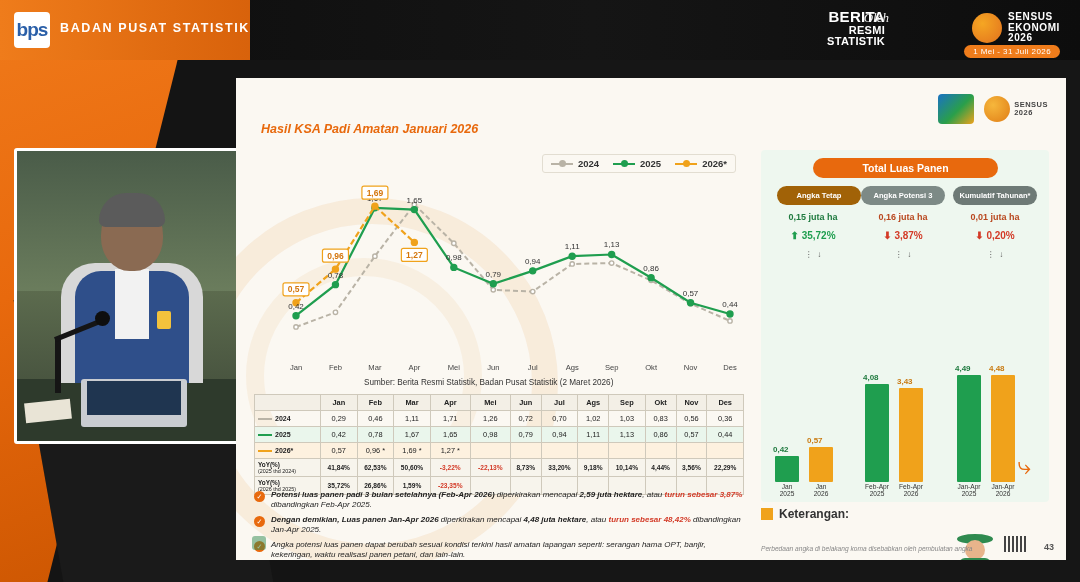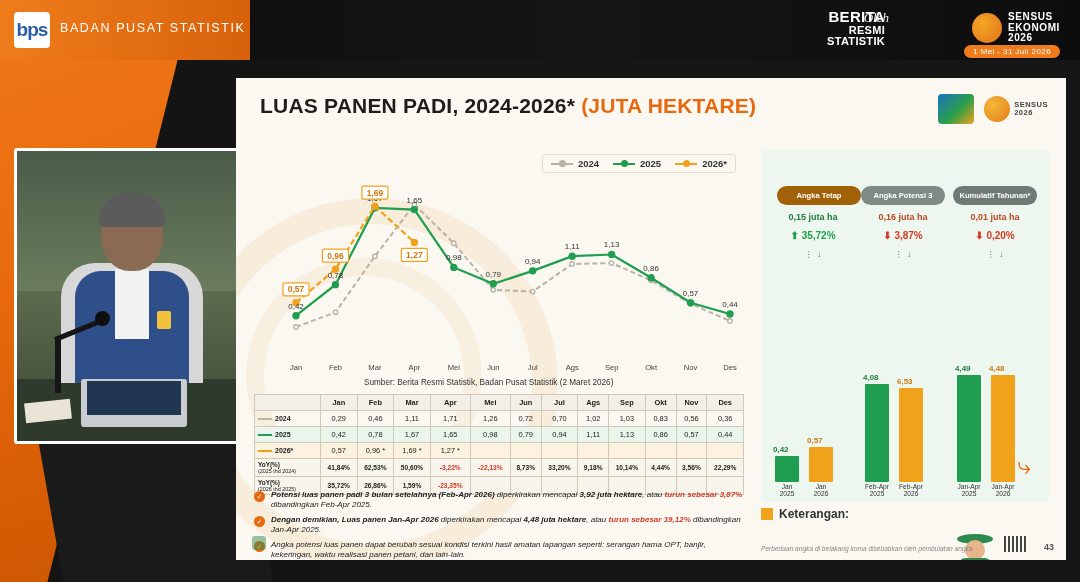--- a/index.html
+++ b/index.html
@@ -10,21 +10,21 @@
   .bg-orange{position:absolute;left:0;top:0;width:235px;height:582px;background:linear-gradient(160deg,#f07a1a 0%,#e8690d 45%,#c95400 100%);}
   .bg-dark-shape{position:absolute;left:120px;top:0;width:300px;height:582px;background:#141414;transform:skewX(-14deg);}
   .bg-dark-shape2{position:absolute;left:40px;top:300px;width:210px;height:300px;background:#1a1a1a;transform:skewX(10deg);}
   .bg-right{position:absolute;right:0;top:0;width:760px;height:582px;background:#161616;}
 
   
   .topbar{position:absolute;left:0;top:0;width:1080px;height:60px;background:linear-gradient(90deg,#0d0d0d 0%,#151515 55%,#0d0d0d 100%);}
   .topbar-accent{position:absolute;left:0;top:0;width:250px;height:60px;background:linear-gradient(90deg,#ef7c1b,#d8620b);}
   .bps-logo{position:absolute;left:14px;top:12px;width:36px;height:36px;background:#fff;border-radius:4px;display:flex;align-items:center;justify-content:center;}
   .bps-logo span{font-size:19px;font-weight:bold;color:#2a5fa8;letter-spacing:-1px;}
-  .topbar-title{position:absolute;left:60px;top:21px;font-size:12.5px;font-weight:normal;color:#fff;letter-spacing:1.6px;}
+  .topbar-title{position:absolute;left:60px;top:21px;font-size:12.5px;font-weight:bold;color:#fff;letter-spacing:1.6px;}
   .brs-block{position:absolute;right:195px;top:9px;text-align:right;line-height:1.05;}
   .brs-1{font-size:15px;font-weight:bold;color:#fff;letter-spacing:.3px;}
   .brs-2{font-size:11px;font-weight:bold;color:#fff;letter-spacing:.3px;}
   .brs-script{position:absolute;right:-4px;top:2px;font-family:"Liberation Serif",serif;font-style:italic;font-size:13px;color:#f0f0f0;}
   .sensus-top{position:absolute;right:20px;top:12px;display:flex;align-items:center;gap:6px;}
   .sensus-mark{width:30px;height:30px;border-radius:50%;background:radial-gradient(circle at 35% 35%,#f5a623,#e2711d);}
   .sensus-txt{line-height:1.05;}
   .sensus-txt .s1{font-size:10px;font-weight:bold;color:#fff;letter-spacing:.6px;}
   .sensus-txt .s2{font-size:10px;font-weight:bold;color:#fff;letter-spacing:.6px;}
   .date-pill{position:absolute;right:20px;top:45px;background:#ef7c1b;color:#fff;font-size:8px;padding:2px 9px;border-radius:9px;letter-spacing:.4px;}
@@ -177,24 +177,21 @@
   <div class="cam-mic-head"></div>
   <div class="cam-laptop"></div>
   <div class="cam-laptop-screen"></div>
   <div class="cam-paper"></div>
 </div>
 
 <div class="slide">
   <div class="slide-watermark"></div>
   <div class="slide-watermark2"></div>
 
-  <div class="slide-title">
-    <span>LUAS PANEN PADI, 2024-2026*</span>
-    <span class="accent">(JUTA HEKTARE)</span>
-  </div>
+  <div class="slide-sub">Hasil KSA Padi Amatan Januari 2026</div>
 
   <div class="slide-logos">
     <div class="slide-logo-bps"></div>
     <div class="slide-logo-sensus">
       <div class="slide-logo-circle"></div>
       <div class="slide-logo-txt">
         <div>SENSUS</div>
         <div>2026</div>
       </div>
     </div>
@@ -389,33 +386,34 @@
           <td class="pos"></td>
           <td class="pos"></td>
           <td class="pos"></td>
         </tr>
       </tbody>
   </table>
 
   <div class="bullets" id="bullets">
       <div class="bul">
         <div class="bul-icon">✓</div>
-        <div class="bul-txt"><span style="font-weight: bold;">Potensi luas panen padi 3 bulan setelahnya (Feb-Apr 2026) </span><span>diperkirakan mencapai </span><span style="font-weight: bold;">3,92 juta hektare</span><span>, atau </span><span class="red">turun sebesar 3,87%</span><span> dibandingkan Feb-Apr 2025.</span></div>
+        <div class="bul-txt"><span style="font-weight: bold;">Potensi luas panen padi 3 bulan setelahnya (Feb-Apr 2026) </span><span>diperkirakan mencapai </span><span style="font-weight: bold;">2,59 juta hektare</span><span>, atau </span><span class="red">turun sebesar 3,87%</span><span> dibandingkan Feb-Apr 2025.</span></div>
       </div>
       <div class="bul">
         <div class="bul-icon">✓</div>
-        <div class="bul-txt"><span style="font-weight: bold;">Dengan demikian, Luas panen Jan-Apr 2026 </span><span>diperkirakan mencapai </span><span style="font-weight: bold;">4,48 juta hektare</span><span>, atau </span><span class="red">turun sebesar 19,12%</span><span> dibandingkan Jan-Apr 2025.</span></div>
+        <div class="bul-txt"><span style="font-weight: bold;">Dengan demikian, Luas panen Jan-Apr 2026 </span><span>diperkirakan mencapai </span><span style="font-weight: bold;">4,48 juta hektare</span><span>, atau </span><span class="red">turun sebesar 48,42%</span><span> dibandingkan Jan-Apr 2025.</span></div>
       </div>
       <div class="bul">
         <div class="bul-icon">✓</div>
         <div class="bul-txt"><span>Angka potensi luas panen dapat berubah sesuai kondisi terkini hasil amatan lapangan seperti: serangan hama OPT, banjir, kekeringan, waktu realisasi panen petani, dan lain-lain.</span></div>
       </div>
     </div>
 
   <div class="rpanel">
+    <div class="rpanel-title">Total Luas Panen</div>
 
     <div class="col-head ch1">Angka Tetap</div>
     <div class="col-head ch2">Angka Potensi 3 Bulan*</div>
     <div class="col-head ch3">Kumulatif Tahunan*</div>
 
     <div class="val v1">0,15 juta ha</div>
     <div class="val v2">0,16 juta ha</div>
     <div class="val v3">0,01 juta ha</div>
 
     <div class="delta d1"><span>⬆</span> <span>35,72%</span></div>
@@ -439,21 +437,21 @@
           <div>Jan</div>
           <div>2026</div>
         </div>
         <div class="bar" style="left: 104px; height: 97.5652px; background: rgb(31, 158, 79);"></div>
         <div class="barlabel" style="left: 102px; bottom: 119.565px; position: absolute; color: rgb(31, 122, 63);">4,08</div>
         <div class="baraxis" style="position: absolute; left: 101px; bottom: 4px;">
           <div>Feb-Apr</div>
           <div>2025</div>
         </div>
         <div class="bar" style="left: 138px; height: 93.7391px; background: rgb(240, 162, 27);"></div>
-        <div class="barlabel" style="left: 136px; bottom: 115.739px; position: absolute; color: rgb(201, 123, 18);">6,53</div>
+        <div class="barlabel" style="left: 136px; bottom: 115.739px; position: absolute; color: rgb(201, 123, 18);">3,43</div>
         <div class="baraxis" style="position: absolute; left: 135px; bottom: 4px;">
           <div>Feb-Apr</div>
           <div>2026</div>
         </div>
         <div class="bar" style="left: 196px; height: 107.37px; background: rgb(31, 158, 79);"></div>
         <div class="barlabel" style="left: 194px; bottom: 129.37px; position: absolute; color: rgb(31, 122, 63);">4,49</div>
         <div class="baraxis" style="position: absolute; left: 193px; bottom: 4px;">
           <div>Jan-Apr</div>
           <div>2025</div>
         </div>

